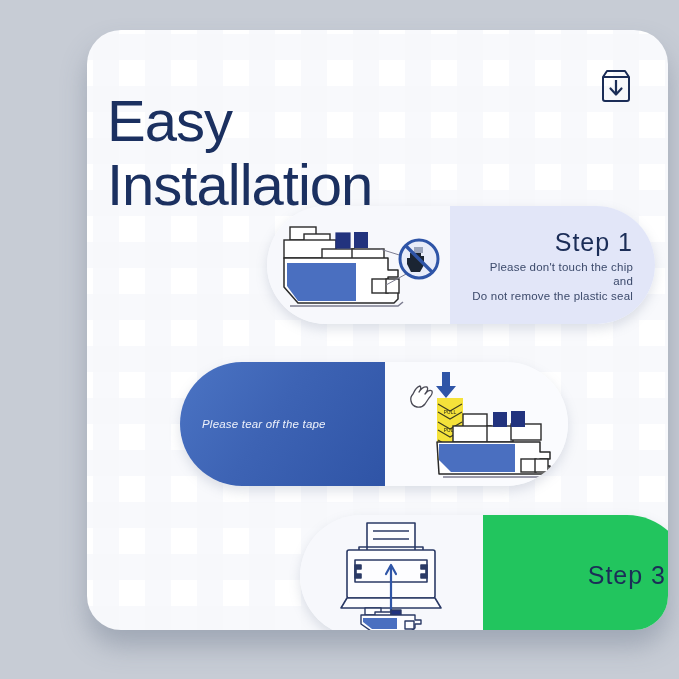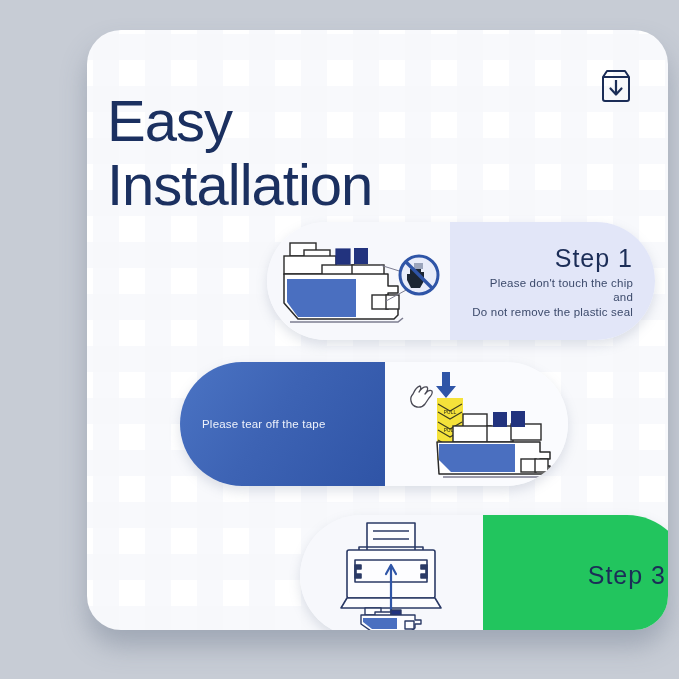--- a/index.html
+++ b/index.html
@@ -108,21 +108,21 @@
   .step-desc {
     font-size: 11.5px;
     line-height: 14.5px;
     letter-spacing: .2px;
     white-space: pre-line;
   }
 
   
   #step-1 {
     left: 180px;
-    top: 192px;
+    top: 176px;
     width: 388px;
     height: 118px;
   }
   #step-1 .step-illus { width: 183px; background: #f7f8fc; }
   #step-1 .step-text  { background: #e2e6f8; text-align: right; align-items: flex-end; padding-right: 22px;}
   #step-1 .step-title { color: #1b2d57; }
   #step-1 .step-desc  { color: #3c4a6b; text-align: right; }
 
   
   #step-2 {
@@ -130,21 +130,21 @@
     top: 332px;
     width: 388px;
     height: 124px;
   }
   #step-2 .step-illus { width: 183px; background: #fafbfe; order: 2;}
   #step-2 .step-text  {
     background: linear-gradient(125deg,#4b74c4 0%,#3d63b4 45%,#2f54a6 100%);
     text-align: left; align-items: flex-start; padding-left: 22px; order: 1;
   }
   #step-2 .step-title { color: #ffffff; text-shadow: 0 1px 1px rgba(0,0,0,.25); }
-  #step-2 .step-desc  { color: #eef2fb; }
+  #step-2 .step-desc  { color: #eef2fb; font-style: italic; }
 
   
   #step-3 {
     left: 213px;
     top: 485px;
     width: 388px;
     height: 122px;
   }
   #step-3 .step-illus { width: 183px; background: #f7f8fc; }
   #step-3 .step-text  { background: #22c55e; text-align: right; align-items: flex-end; padding-right: 22px; padding-left: 28px;}

